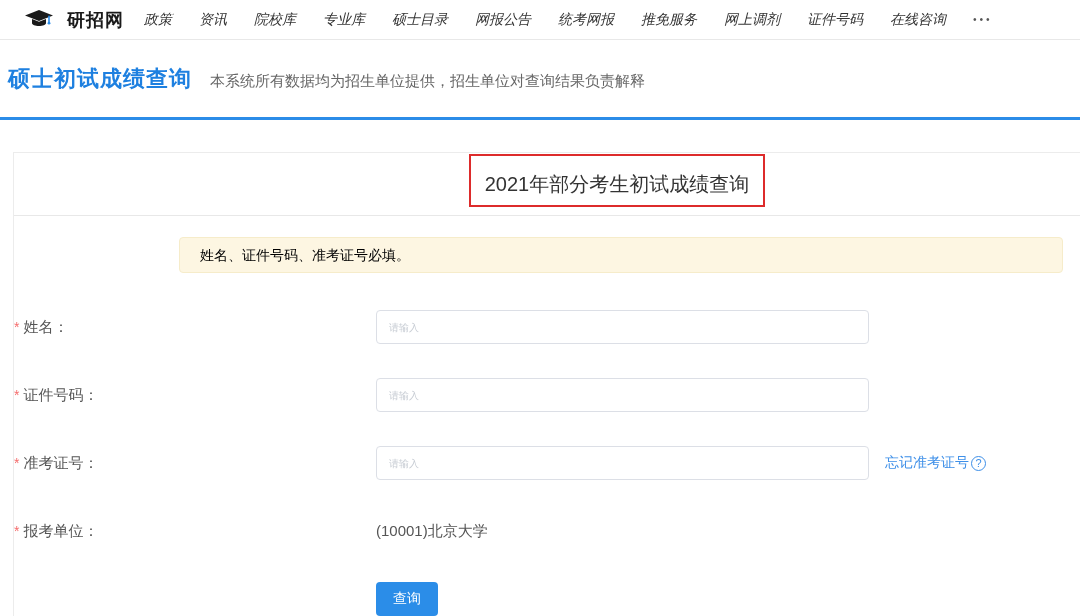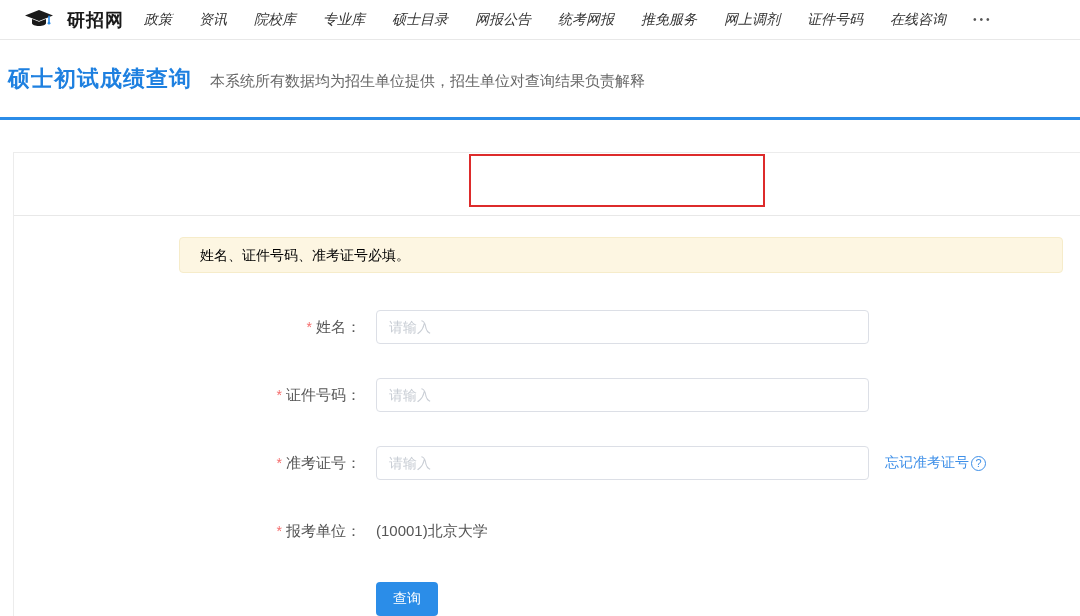--- a/index.html
+++ b/index.html
@@ -117,34 +117,34 @@
 
   .form { margin-top: 37px; }
   .form-row {
     display: flex;
     align-items: center;
     height: 34px;
     margin-bottom: 34px;
   }
   .form-label {
     width: 347px;
-    text-align: right;
+    text-align: left;
     font-size: 15px;
     color: #555;
     white-space: nowrap;
   }
   .req { color: #f56c6c; margin-right: 4px; font-size: 14px; }
   .form-field { margin-left: 15px; display: flex; align-items: center; }
   .text-input {
     width: 493px;
     height: 34px;
     border: 1px solid #dcdfe6;
     border-radius: 4px;
     padding: 0 12px;
-    font-size: 14px;
+    font-size: 10px;
     color: #333;
     outline: none;
     font-family: "Liberation Sans", "DejaVu Sans", sans-serif;
   }
   .text-input::placeholder { color: #c8cdd4; }
   .forgot-link {
     margin-left: 16px;
     font-size: 14px;
     color: #3e8fe8;
     text-decoration: none;
@@ -211,20 +211,21 @@
 </header>
 
 <section class="pagehead">
   <h1 class="pagehead-title">硕士初试成绩查询</h1>
   <span class="pagehead-sub">本系统所有数据均为招生单位提供，招生单位对查询结果负责解释</span>
 </section>
 <div class="blue-divider"></div>
 
 <main class="card">
   <div class="card-header">
+    <span class="card-title">2021年部分考生初试成绩查询</span>
     <div class="red-annotation"></div>
   </div>
 
   <div class="card-body">
     <div class="alert">姓名、证件号码、准考证号必填。</div>
 
     <div class="form">
 
       <div class="form-row">
         <div class="form-label">

